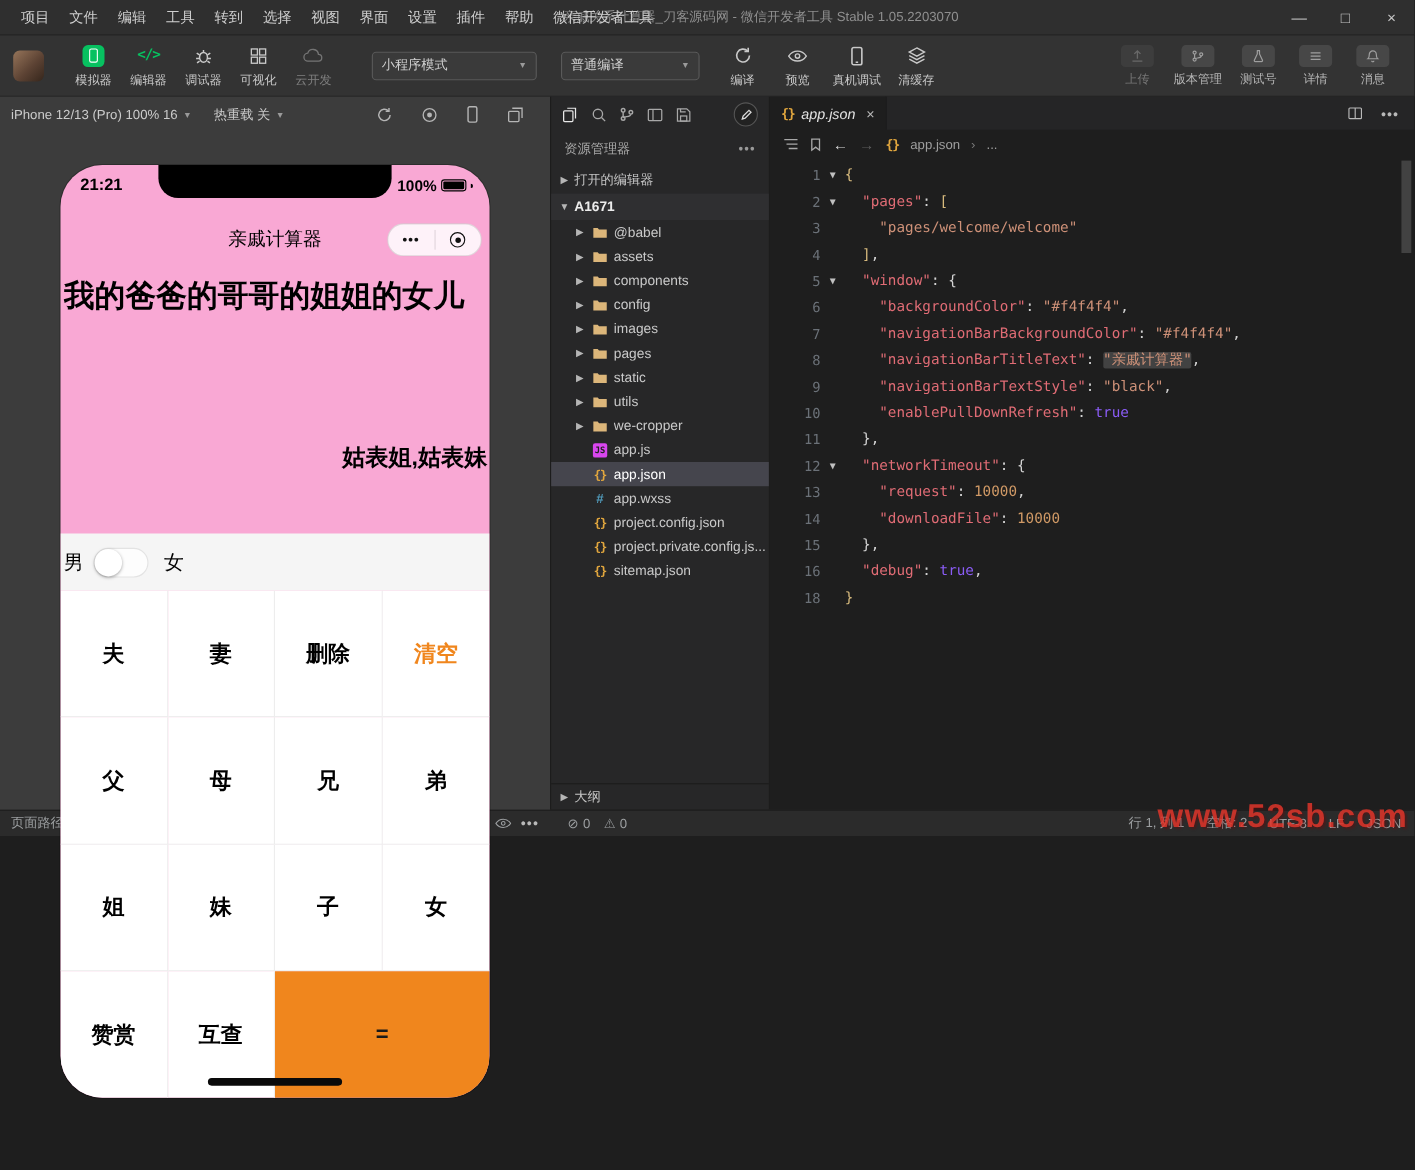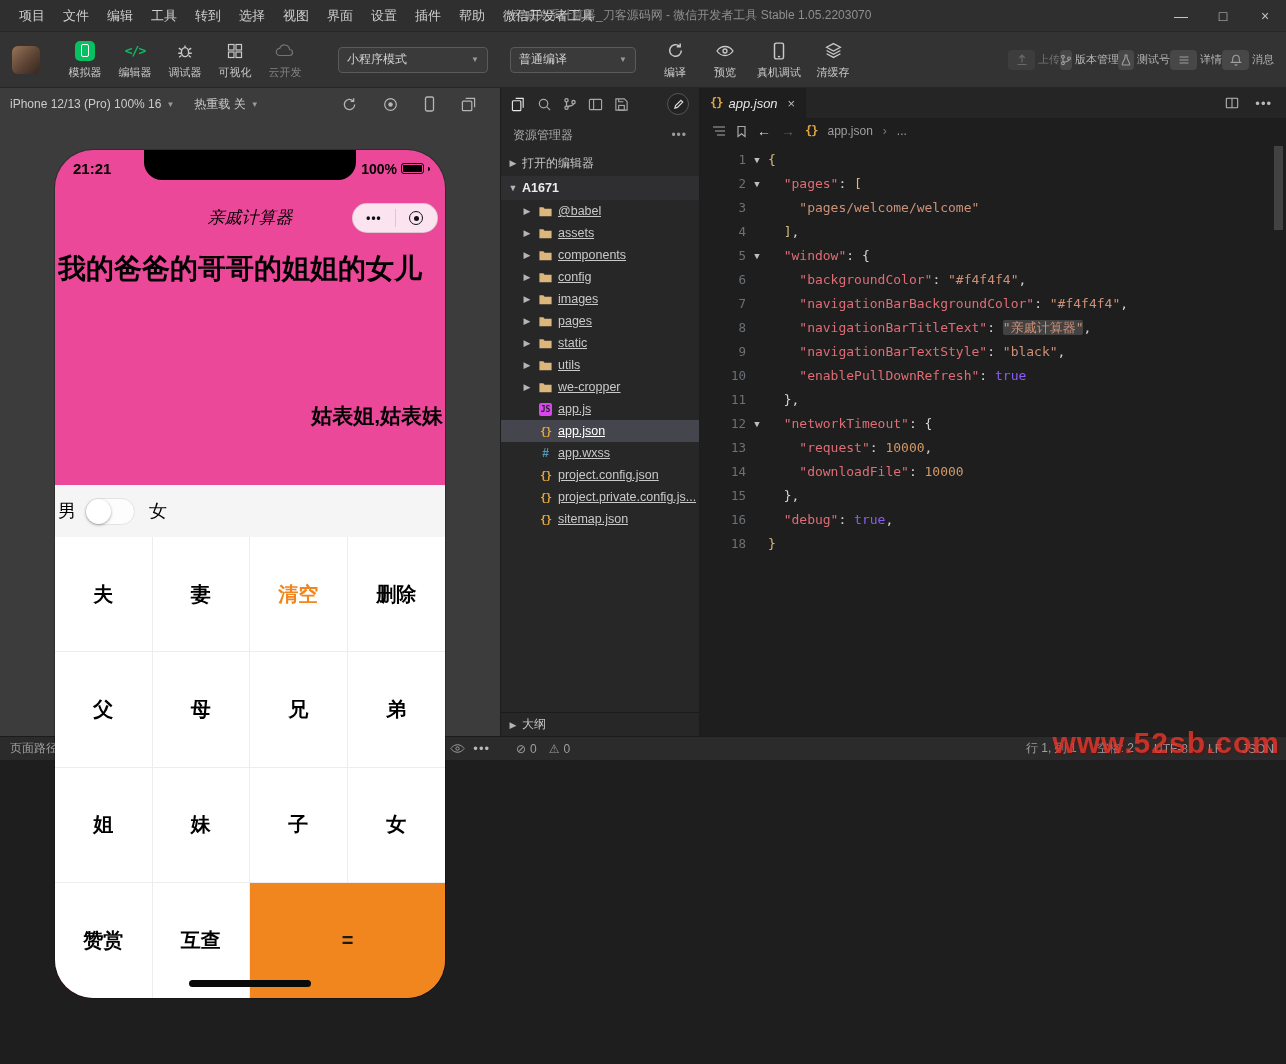--- a/index.html
+++ b/index.html
@@ -25,41 +25,41 @@
 .dim{opacity:.5;}
 .sim-badge{width:20px;height:20px;background:#07c160;border-radius:5px;display:flex;align-items:center;justify-content:center;}
 .sim-phone{width:8px;height:13px;border:1.5px solid #fff;border-radius:2px;}
 .code-ico{color:#07c160;font-weight:700;font-size:13px;font-family:"DejaVu Sans Mono",monospace;letter-spacing:-1px;}
 .select{height:26px;background:#3a3a3a;border:1px solid #5a5a5a;border-radius:4px;display:flex;align-items:center;padding:0 8px;font-size:12px;color:#d0d0d0;}
 .select .caret{margin-left:auto;font-size:8px;color:#9a9a9a;padding-left:14px;}
 .select.mode{width:150px;margin-left:28px;}
 .select.compile{width:126px;margin-left:22px;margin-right:14px;}
 .caret-glyph{font-size:8px;color:#9a9a9a;}
 .tb-right{margin-left:auto;display:flex;}
-.tb-rbtn{width:52px;display:flex;align-items:center;gap:3px;}
+.tb-rbtn{width:52px;display:flex;flex-direction:column;align-items:center;gap:3px;}
 .badge{width:30px;height:20px;background:#474747;border-radius:4px;display:flex;align-items:center;justify-content:center;}
 .tb-rbtn .lbl{font-size:11px;color:#b5b5b5;white-space:nowrap;}
 
 
 .main{flex:1;display:flex;min-height:0;justify-content:center;}
 
 
 .sim-col{width:500px;background:#3c3c3c;position:relative;flex:none;}
 .sim-bar{height:32px;display:flex;align-items:center;padding:0 10px;font-size:12px;color:#cbcbcb;gap:6px;}
 .sim-group{display:flex;align-items:center;gap:5px;white-space:nowrap;}
 .sim-icons{margin-left:auto;display:flex;gap:26px;align-items:center;padding-right:14px;}
 
-.phone{position:absolute;left:55px;top:62px;width:390px;height:848px;background:#ec4899;border-radius:38px;overflow:hidden;color:#000;box-shadow:0 0 0 1px rgba(0,0,0,.25);}
+.phone{position:absolute;left:55px;top:62px;width:390px;height:848px;background:#f9a8d4;border-radius:38px;overflow:hidden;color:#000;box-shadow:0 0 0 1px rgba(0,0,0,.25);}
 .notch{position:absolute;top:0;left:50%;transform:translateX(-50%);width:212px;height:30px;background:#000;border-radius:0 0 18px 18px;z-index:4;}
 .p-status{position:absolute;top:10px;left:0;right:0;display:flex;justify-content:space-between;align-items:center;padding:0 15px 0 18px;font-size:15px;font-weight:700;z-index:5;}
 .battery{display:flex;align-items:center;gap:4px;font-size:14px;font-weight:700;}
 .batt-body{width:23px;height:11px;border:1px solid #000;border-radius:3px;padding:1px;display:flex;}
 .batt-fill{flex:1;background:#000;border-radius:1px;}
 .batt-cap{width:2px;height:4px;background:#000;border-radius:0 2px 2px 0;}
-.p-nav{position:absolute;top:44px;left:0;right:0;height:48px;z-index:3;font-style:italic;}
+.p-nav{position:absolute;top:44px;left:0;right:0;height:48px;z-index:3;}
 .p-title{text-align:center;line-height:48px;font-size:17px;font-weight:500;}
 .capsule{position:absolute;right:7px;top:9px;width:86px;height:30px;border:1px solid rgba(0,0,0,.12);border-radius:15px;background:rgba(255,255,255,.85);display:flex;align-items:center;}
 .cap-more{flex:1;text-align:center;font-size:12px;letter-spacing:1px;color:#111;font-weight:700;}
 .cap-div{width:1px;height:18px;background:rgba(0,0,0,.12);}
 .cap-home{flex:1;display:flex;align-items:center;justify-content:center;}
 .cap-ring{width:14px;height:14px;border:1.5px solid #111;border-radius:50%;display:flex;align-items:center;justify-content:center;}
 .cap-dot{width:5px;height:5px;background:#111;border-radius:50%;}
 .p-input{position:absolute;top:100px;left:3px;right:0;font-size:28px;font-weight:800;white-space:nowrap;overflow:hidden;letter-spacing:0;}
 .p-result{position:absolute;top:252px;left:0;right:2px;text-align:right;font-size:21px;font-weight:700;}
 .p-gender{position:absolute;top:335px;left:0;right:0;height:52px;background:#f5f5f5;display:flex;align-items:center;font-size:18px;font-weight:500;}
@@ -84,21 +84,21 @@
 .section-row{height:26px;display:flex;align-items:center;padding:0 6px;color:#c5c5c5;font-size:12px;gap:3px;flex:none;}
 .root-row{height:24px;display:flex;align-items:center;padding:0 6px;color:#ececec;font-weight:700;font-size:12.5px;background:#2f2f31;gap:3px;flex:none;}
 .file-tree{flex:1;overflow:hidden;}
 .tree-row{height:22px;display:flex;align-items:center;padding-left:20px;color:#c9c9c9;font-size:12.5px;gap:5px;}
 .tree-row.selected{background:#45454d;color:#fff;}
 .chev{width:12px;font-size:9px;color:#b5b5b5;text-align:center;flex:none;}
 .t-ico{width:15px;height:15px;flex:none;display:flex;align-items:center;justify-content:center;}
 .js-badge{background:#d946ef;color:#222;font-size:8px;font-weight:700;border-radius:2px;width:13px;height:13px;display:flex;align-items:center;justify-content:center;font-family:"DejaVu Sans Mono",monospace;}
 .json-ico{color:#e2a73e;font-weight:700;font-size:11px;font-family:"DejaVu Sans Mono",monospace;letter-spacing:-1px;}
 .wxss-ico{color:#519aba;font-weight:700;font-size:12px;}
-.t-name{white-space:nowrap;overflow:hidden;text-decoration:underline;}
+.t-name{white-space:nowrap;overflow:hidden;}
 .outline-row{height:24px;border-top:1px solid #1c1c1c;display:flex;align-items:center;padding:0 6px;font-size:12px;color:#c5c5c5;gap:3px;flex:none;}
 
 
 .editor-col{flex:1;display:flex;flex-direction:column;background:#1e1e1e;min-width:0;}
 .tab-bar{height:30px;background:#252526;display:flex;align-items:stretch;flex:none;}
 .tab{display:flex;align-items:center;gap:6px;padding:0 10px;background:#1e1e1e;border-right:1px solid #1c1c1c;}
 .tab-label{font-size:13px;font-style:italic;color:#e4e4e4;}
 .tab-close{color:#b9b9b9;font-size:13px;margin-left:4px;}
 .brace-ico{color:#e2a73e;font-weight:700;font-family:"DejaVu Sans Mono",monospace;font-size:12px;letter-spacing:-1px;}
 .tab-bar-right{margin-left:auto;display:flex;align-items:center;gap:16px;padding-right:14px;color:#b9b9b9;}
@@ -368,22 +368,22 @@
         <div class="p-gender">
           <span class="g-male">男</span>
           <span class="toggle">
               <span class="knob"></span>
             </span>
           <span class="g-female">女</span>
         </div>
         <div class="key-grid">
             <div class="key-cell">夫</div>
             <div class="key-cell">妻</div>
+            <div class="key-cell">删除</div>
             <div class="key-cell accent-text">清空</div>
-            <div class="key-cell">删除</div>
             <div class="key-cell">父</div>
             <div class="key-cell">母</div>
             <div class="key-cell">兄</div>
             <div class="key-cell">弟</div>
             <div class="key-cell">姐</div>
             <div class="key-cell">妹</div>
             <div class="key-cell">子</div>
             <div class="key-cell">女</div>
             <div class="key-cell">赞赏</div>
             <div class="key-cell">互查</div>

